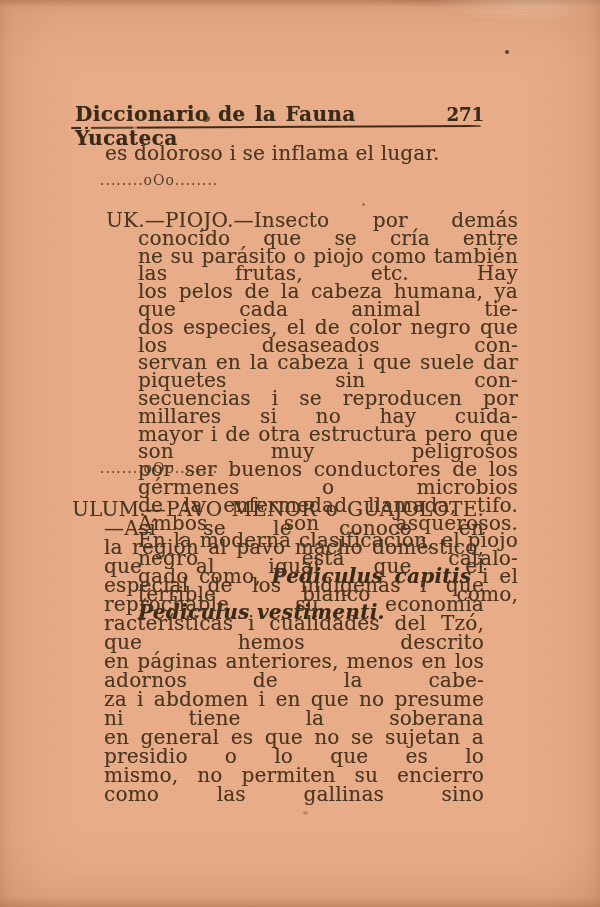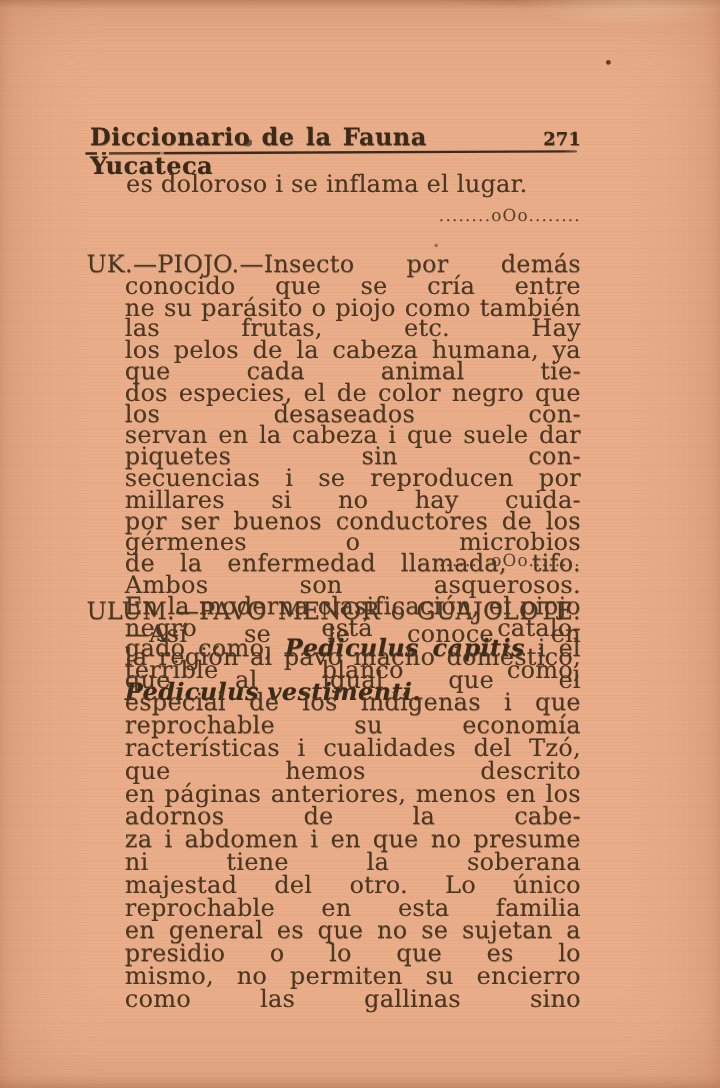--- a/index.html
+++ b/index.html
@@ -26,42 +26,42 @@
   #header-row {
     top: 102px; left: 75px; width: 409px;
     display: flex; justify-content: space-between; align-items: baseline;
   }
   #header-title {
     font-size: 20px; font-weight: bold; letter-spacing: 0.4px;
     word-spacing: 2px; color: #392a1a;
     text-shadow: 0.3px 0.3px 0.6px rgba(60,40,20,0.55);
   }
   #page-number {
-    font-size: 15px; font-weight: bold; color: #392a1a;
+    font-size: 18px; font-weight: bold; color: #392a1a;
     text-shadow: 0.3px 0.3px 0.6px rgba(60,40,20,0.55);
   }
   #header-rule {
     top: 126px; left: 71px; width: 410px; height: 2.4px;
     transform: rotate(-0.25deg);
     background: linear-gradient(90deg,
       #3a2b1a 0 10px, rgba(58,43,26,0) 10px 14px,
       #3a2b1a 14px 17px, rgba(58,43,26,0) 17px 20px,
       rgba(58,43,26,0.85) 20px 62px, rgba(58,43,26,0.35) 62px 66px,
       #3a2b1a 66px 97%, rgba(58,43,26,0.6) 100%);
     border-radius: 2px;
   }
   
   .bodytext { font-size: 20px; letter-spacing: 0.2px; text-shadow: 0.25px 0.25px 0.55px rgba(80,55,30,0.45); }
   #intro-line { top: 141px; left: 105px; }
-  .divider { left: 72px; width: 412px; text-align: right; text-indent: 28px;
+  .divider { left: 72px; width: 412px; text-align: left; text-indent: 28px;
              font-size: 14px; letter-spacing: 1px; color: #53402a; }
   #divider-1 { top: 172px; }
   #divider-2 { top: 460px; }
   .entry { left: 72px; width: 412px; padding-left: 32px; box-sizing: content-box; }
-  #entry-uk   { top: 212px; line-height: 17.8px; width: 380px; }
+  #entry-uk   { top: 212px; line-height: 17.8px; width: 380px; margin-left: 34px; }
   #entry-ulum { top: 500px; line-height: 19.0px; width: 380px; }
   .line { white-space: normal; }
   .line.just { text-align: justify; text-align-last: justify; }
   .line.first { text-indent: -32px; }
   .line b { font-weight: bold; color: #3a2b19; letter-spacing: 0.3px; font-style: italic; }
   
   .speck { border-radius: 50%; }
   #speck-1 { top: 50px; left: 505px; width: 4px; height: 4px; background: rgba(70,45,22,0.85); }
   #speck-2 { top: 116px; left: 203px; width: 7px; height: 6px; background: rgba(55,38,20,0.65); border-radius: 60% 40% 55% 45%; }
   #speck-3 { top: 811px; left: 303px; width: 5px; height: 4px; background: rgba(165,90,55,0.45); }
@@ -82,37 +82,37 @@
 
   <div id="divider-1" class="abs divider">........oOo........</div>
 
   <div id="entry-uk" class="abs entry bodytext">
       <div class="line first just">UK.—PIOJO.—Insecto por demás conocido que se cría entre</div>
       <div class="line just">ne su parásito o piojo como también las frutas, etc. Hay</div>
       <div class="line just">los pelos de la cabeza humana, ya que cada animal tie-</div>
       <div class="line just">dos especies, el de color negro que los desaseados con-</div>
       <div class="line just">servan en la cabeza i que suele dar piquetes sin con-</div>
       <div class="line just">secuencias i se reproducen por millares si no hay cuida-</div>
+      <div class="line just">mayor i de otra estructura pero que son muy peligrosos</div>
       <div class="line just">por ser buenos conductores de los gérmenes o microbios</div>
       <div class="line just">de la enfermedad llamada, tifo. Ambos son asquerosos.</div>
       <div class="line just">En la moderna clasificación, el piojo negro está catalo-</div>
       <div class="line just">gado como, <b>Pediculus capitis</b> i el terrible blanco como,</div>
       <div class="line"><b>Pediculus vestimenti.</b></div>
     </div>
 
   <div id="divider-2" class="abs divider">........oOo........</div>
 
   <div id="entry-ulum" class="abs entry bodytext">
       <div class="line first just">ULUM.—PAVO MENOR o GUAJOLOTE.—Así se le conoce en</div>
       <div class="line just">la región al pavo macho doméstico, que al igual que el</div>
       <div class="line just">especial de los indígenas i que reprochable su economía</div>
       <div class="line just">racterísticas i cualidades del Tzó, que hemos descrito</div>
       <div class="line just">en páginas anteriores, menos en los adornos de la cabe-</div>
       <div class="line just">za i abdomen i en que no presume ni tiene la soberana</div>
-      <div class="line just">majestad del otro. Lo único reprochable en esta familia</div>
       <div class="line just">en general es que no se sujetan a presidio o lo que es lo</div>
       <div class="line just">mismo, no permiten su encierro como las gallinas sino</div>
     </div>
 
   <div id="speck-1" class="abs speck"></div>
   <div id="speck-2" class="abs speck"></div>
   <div id="speck-3" class="abs speck"></div>
   <div id="speck-4" class="abs speck"></div>
 
 </div>

